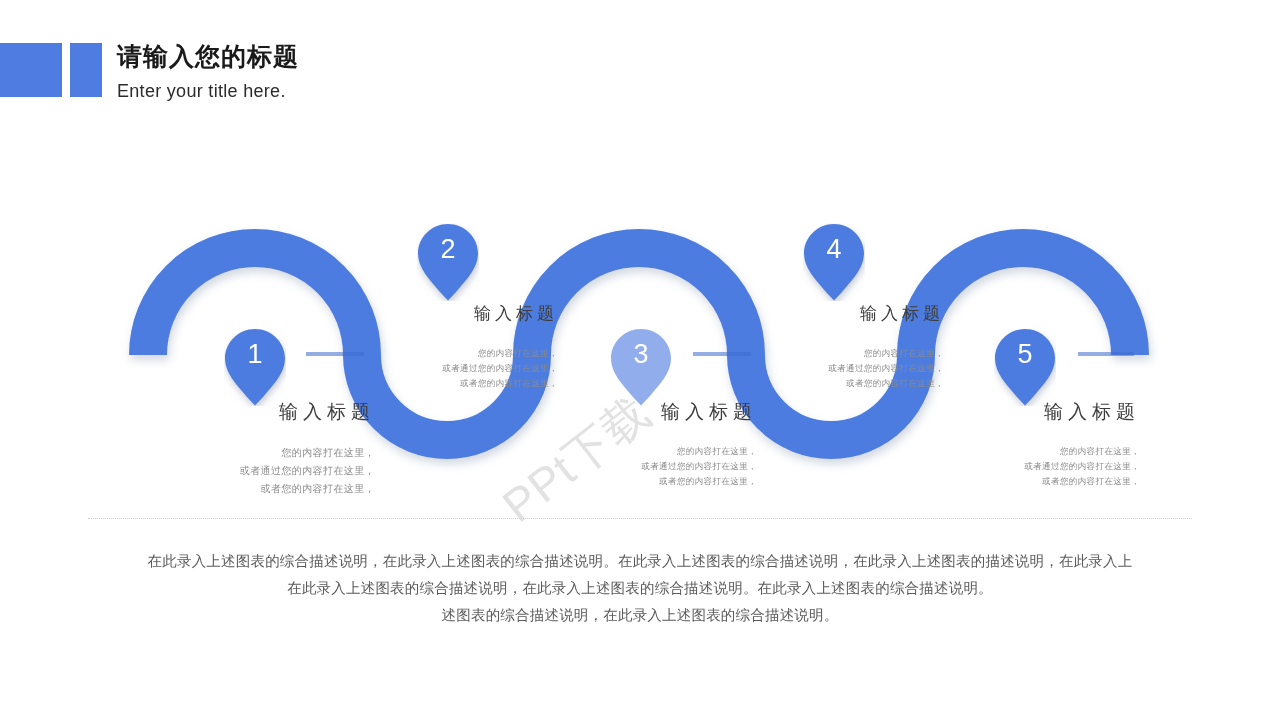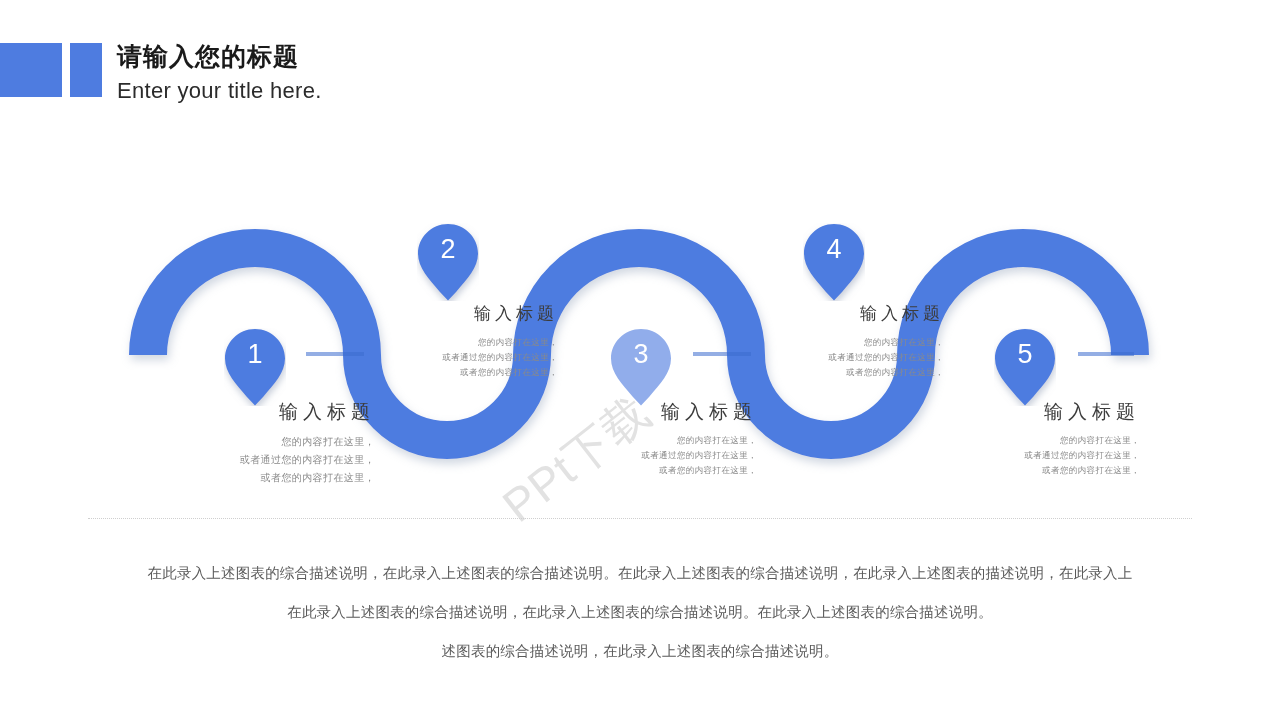--- a/index.html
+++ b/index.html
@@ -16,21 +16,21 @@
   .hdr-block { position: absolute; background: #4e7ce0; }
   #hdr-block-1 { left: 0px;  top: 43px; width: 62px; height: 54px; }
   #hdr-block-2 { left: 70px; top: 43px; width: 32px; height: 54px; }
   #hdr-title {
     position: absolute; left: 117px; top: 40px;
     font-size: 25px; font-weight: bold; color: #1a1a1a;
     letter-spacing: 1px; line-height: 32px; white-space: nowrap;
   }
   #hdr-subtitle {
     position: absolute; left: 117px; top: 76px;
-    font-size: 22px; color: #2b2b2b; font-weight: normal;
+    font-size: 18px; color: #2b2b2b; font-weight: normal;
     letter-spacing: .3px; line-height: 30px; white-space: nowrap;
   }
 
   
   #stage { position: absolute; left: 0; top: 150px; width: 1280px; height: 370px; }
   #wave-svg { position: absolute; left: 0; top: 0; }
 
   
   .pin { position: absolute; width: 62px; height: 78px; }
   .pin svg { display: block; }
@@ -42,38 +42,38 @@
   .pin-faded { opacity: .62; }
 
   
   .step-text { position: absolute; text-align: right; }
   .step-title {
     font-size: 17px; color: #3c3c3c; letter-spacing: 4px;
     line-height: 24px; white-space: nowrap; font-weight: normal;
   }
   .step-title.big { font-size: 19px; letter-spacing: 5px; }
   .step-body {
-    margin-top: 9px; font-size: 8.5px; color: #8a8a8a;
+    margin-top: 20px; font-size: 8.5px; color: #8a8a8a;
     line-height: 15px; letter-spacing: .4px; white-space: nowrap;
   }
   .step-body.big { font-size: 10px; line-height: 18px; }
 
   
   #divider {
     position: absolute; left: 88px; top: 518px; width: 1104px; height: 1px;
     border-top: 1px dotted #cfcfcf;
   }
 
   
   #footer-para {
     position: absolute; left: 95px; top: 548px; width: 1090px;
     text-align: center; font-size: 14.5px; color: #5a5a5a;
     line-height: 27px; letter-spacing: .2px;
   }
-  #footer-para p { margin: 12px; }
+  #footer-para p { margin: 0; }
 
   
   #watermark {
     position: absolute; left: 560px; top: 300px;
     width: 180px; height: 180px;
     pointer-events: none;
   }
   #watermark span {
     display: block;
     font-size: 46px; color: #e2e2e2;

